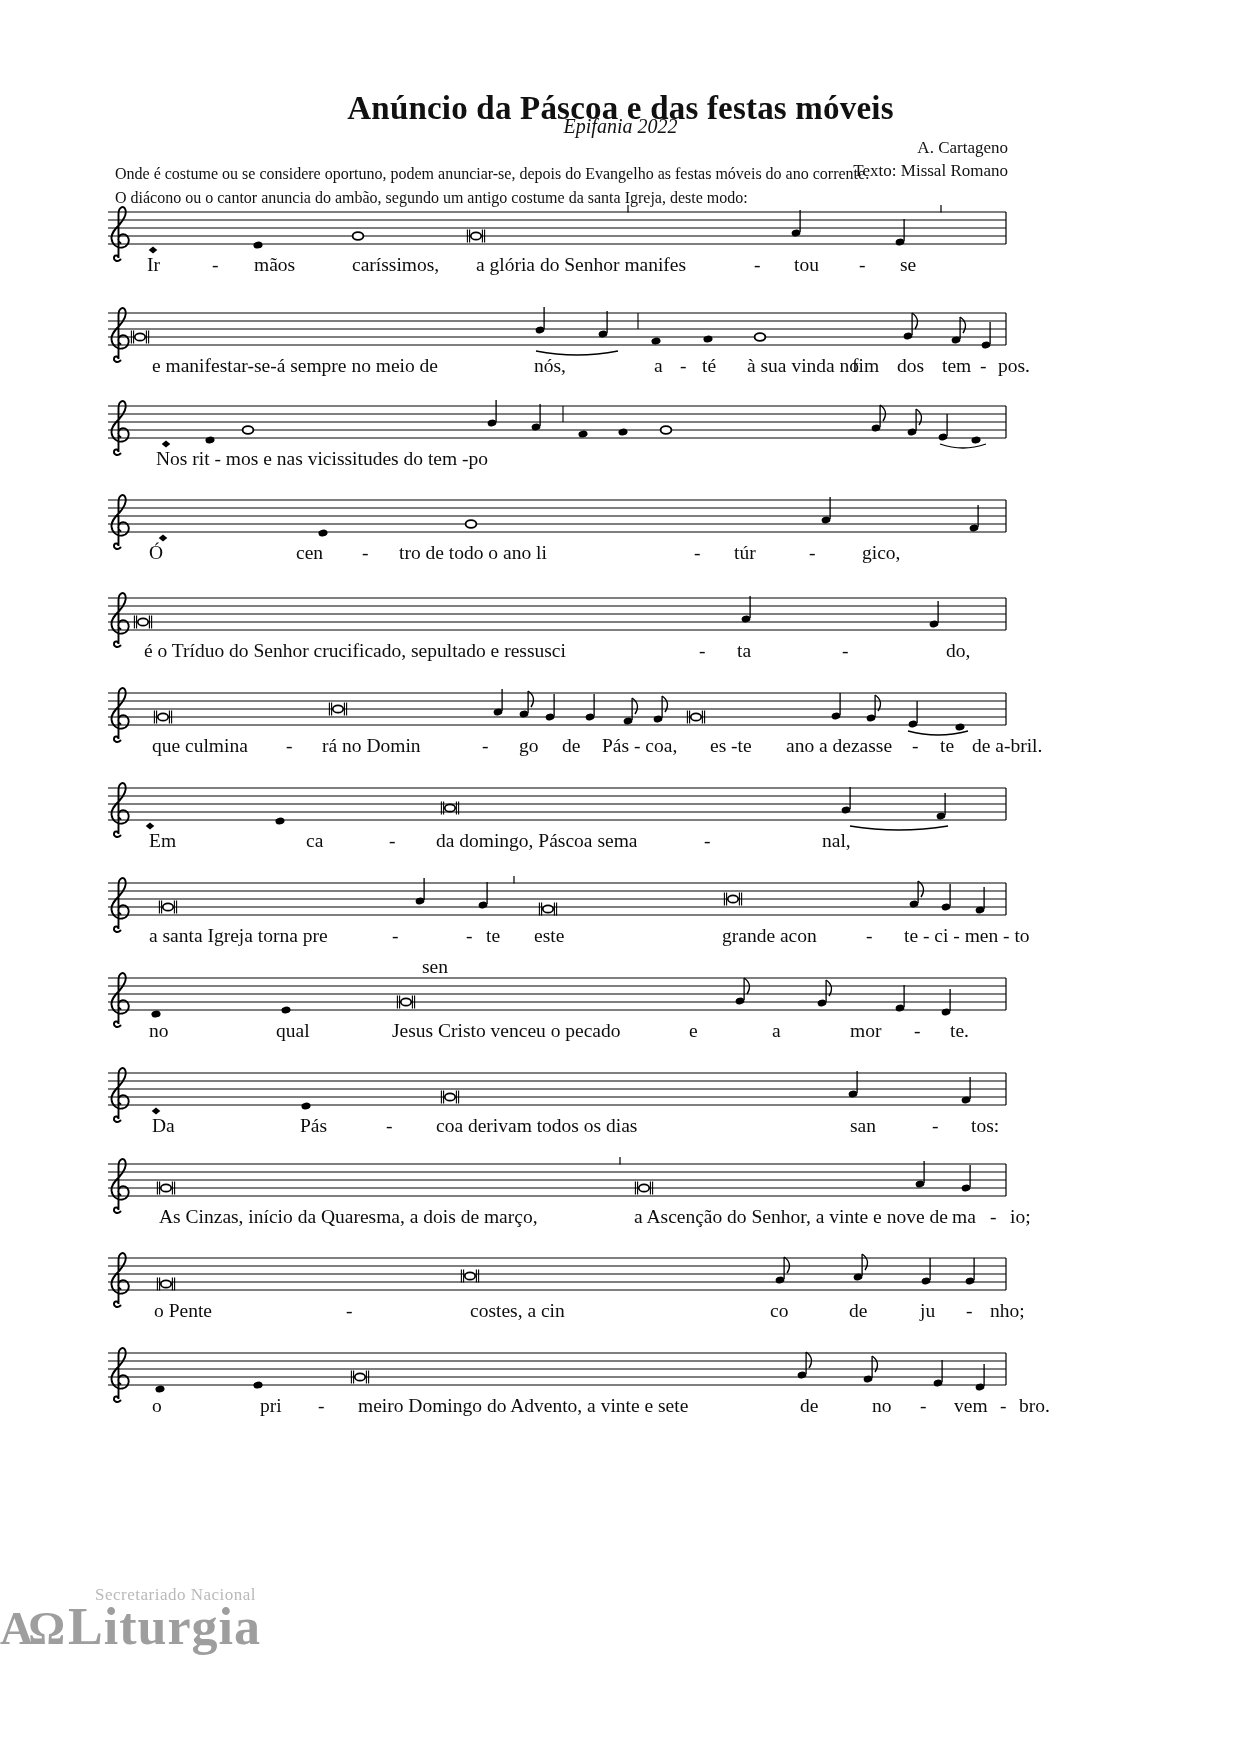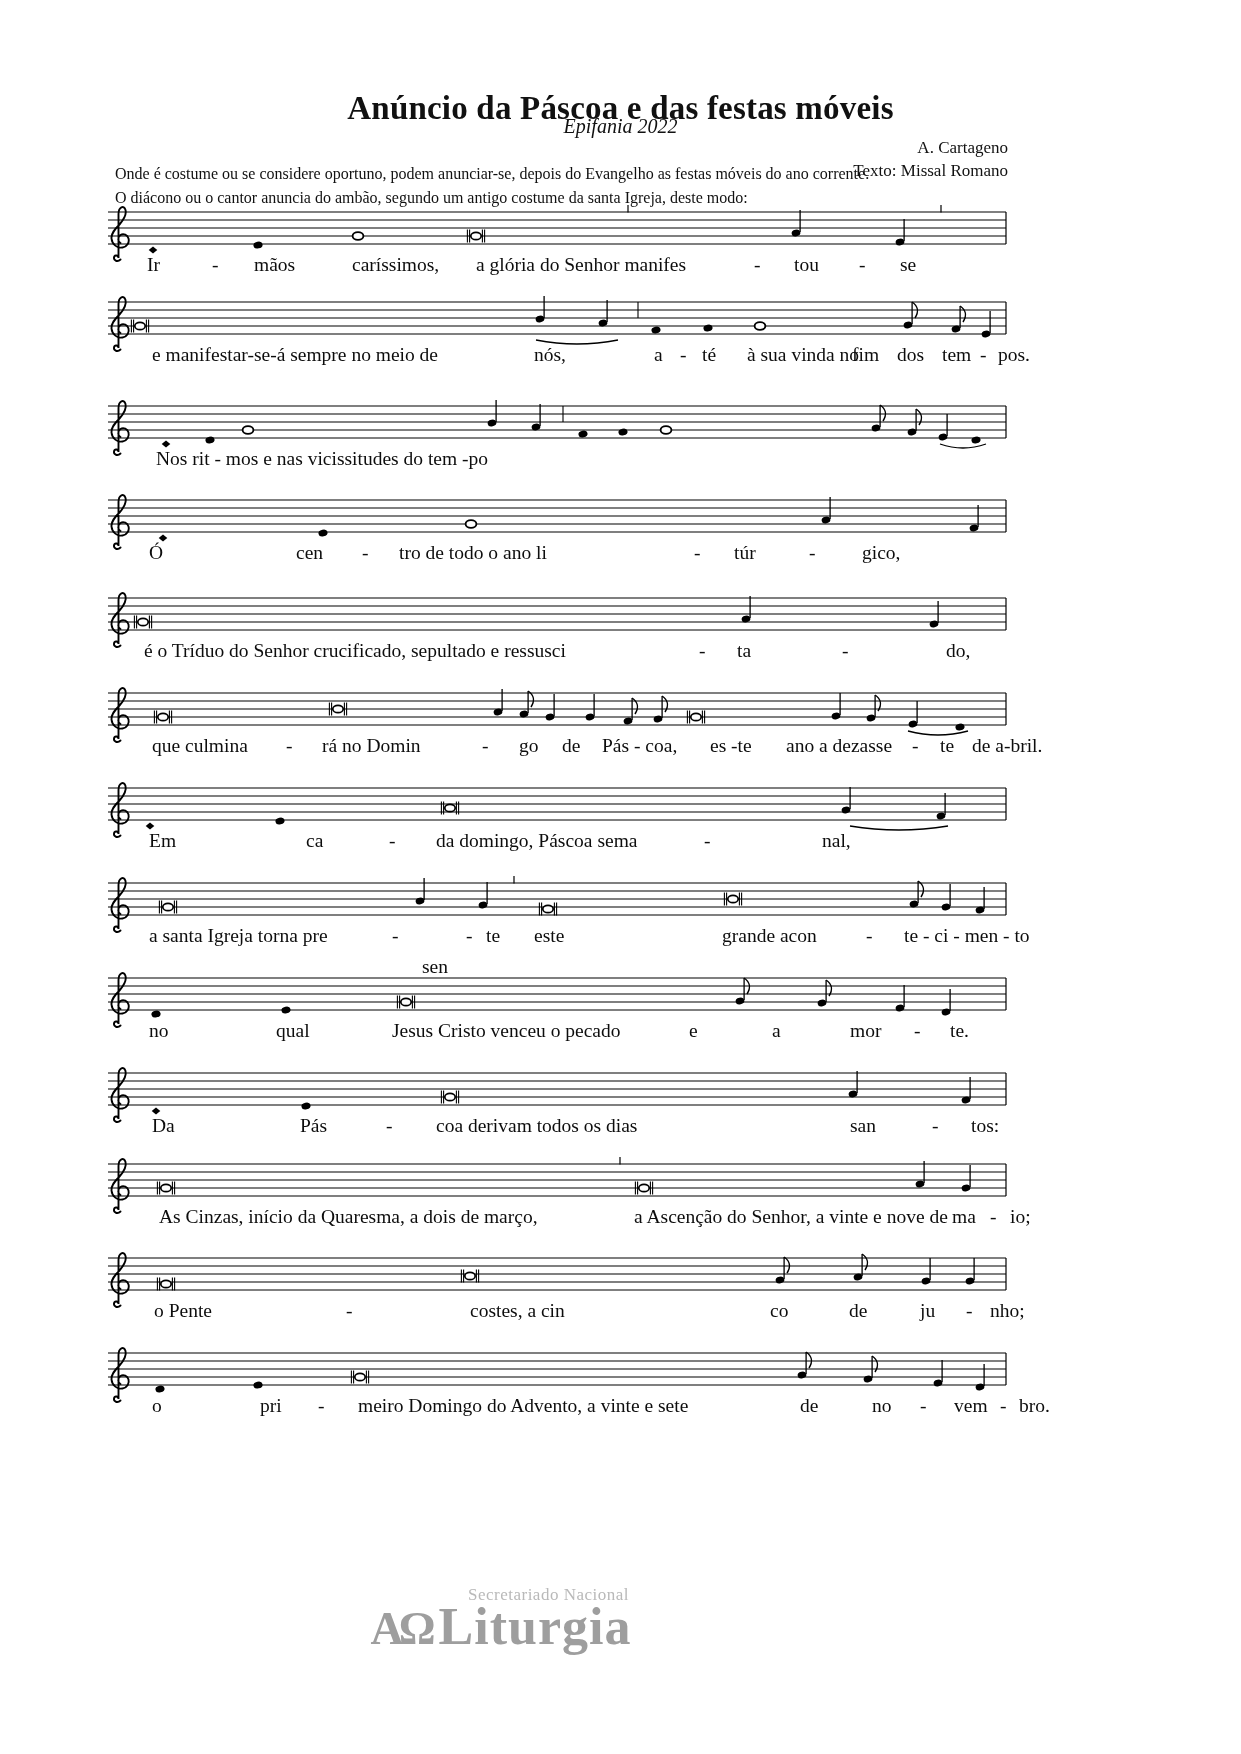--- a/index.html
+++ b/index.html
@@ -25,21 +25,21 @@
   }
   .music{
     position:absolute;left:108px;top:0;width:1000px;height:1500px;
   }
   .system{position:absolute;left:0;width:1000px;height:94px;}
   .system svg{position:absolute;left:0;top:0;}
   .lyric{
     position:absolute;top:52px;font-size:19.5px;white-space:nowrap;color:#0d0d0d;
   }
   .footer{
-    position:absolute;top:1585px;left:0;width:1002px;text-align:center;
+    position:absolute;top:1585px;left:0;width:1002px;
   }
   .brand-small{
     font-size:17px;color:#b9b9b9;letter-spacing:.5px;
     margin-left:95px;margin-bottom:-6px;
   }
   .brand-row{
     font-size:52px;color:#9e9e9e;font-weight:600;letter-spacing:1px;line-height:56px;
   }
   .brand-mark{
     font-weight:bold;letter-spacing:-5px;margin-right:8px;font-size:46px;
@@ -89,21 +89,21 @@
       <span class="lyric" style="left: 39px;">Ir</span>
       <span class="lyric" style="left: 104px;">-</span>
       <span class="lyric" style="left: 146px;">mãos</span>
       <span class="lyric" style="left: 244px;">caríssimos,</span>
       <span class="lyric" style="left: 368px;">a glória do Senhor manifes</span>
       <span class="lyric" style="left: 646px;">-</span>
       <span class="lyric" style="left: 686px;">tou</span>
       <span class="lyric" style="left: 751px;">-</span>
       <span class="lyric" style="left: 792px;">se</span>
     </div>
-    <div class="system" style="top: 292px; font-family: Liberation Serif, serif;">
+    <div class="system" style="top: 303px; font-family: Liberation Serif, serif;">
       <svg width="940" height="70" viewBox="0 0 940 70">
         <line x1="0" y1="10" x2="898" y2="10" stroke="#000" stroke-width="1.15"></line>
         <line x1="0" y1="18" x2="898" y2="18" stroke="#000" stroke-width="1.15"></line>
         <line x1="0" y1="26" x2="898" y2="26" stroke="#000" stroke-width="1.15"></line>
         <line x1="0" y1="34" x2="898" y2="34" stroke="#000" stroke-width="1.15"></line>
         <line x1="0" y1="42" x2="898" y2="42" stroke="#000" stroke-width="1.15"></line>
         <path d="M12.5,57.5 C9.5,60.5 5.5,58.5 6,55.5 C6.5,52.5 10.5,53 10.5,56 L10.5,12 C10.5,5 16,2.5 17.5,8 C19,13.5 15,18.5 11.5,22.5 C6.5,27.5 3,31.5 3.5,36.5 C4,42.5 9.5,46.5 14.5,45.5 C19.5,44.5 21.5,40 20.5,36.5 C19.5,33 15.5,31 12.5,33 C9.5,35 9.5,39.5 12.5,41" fill="none" stroke="#000" stroke-width="1.9" stroke-linecap="round"></path>
         <ellipse cx="32" cy="34" rx="5.2" ry="3.7" fill="#fff" stroke="#000" stroke-width="1.7"></ellipse>
         <line x1="23.4" y1="27.5" x2="23.4" y2="40.5" stroke="#000" stroke-width="1.1"></line>
         <line x1="25.6" y1="27.5" x2="25.6" y2="40.5" stroke="#000" stroke-width="1.1"></line>

